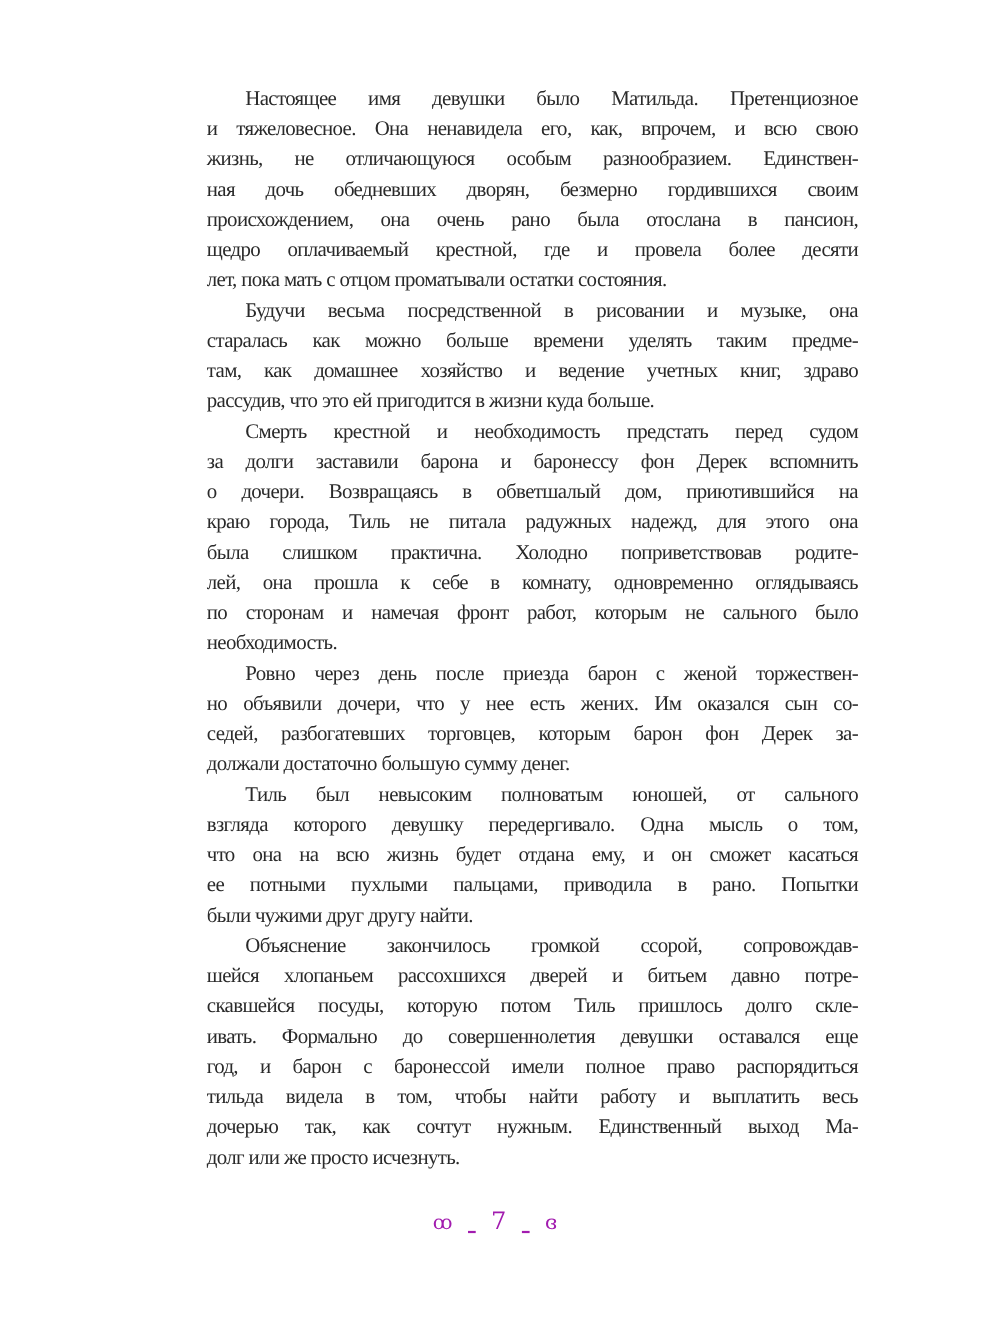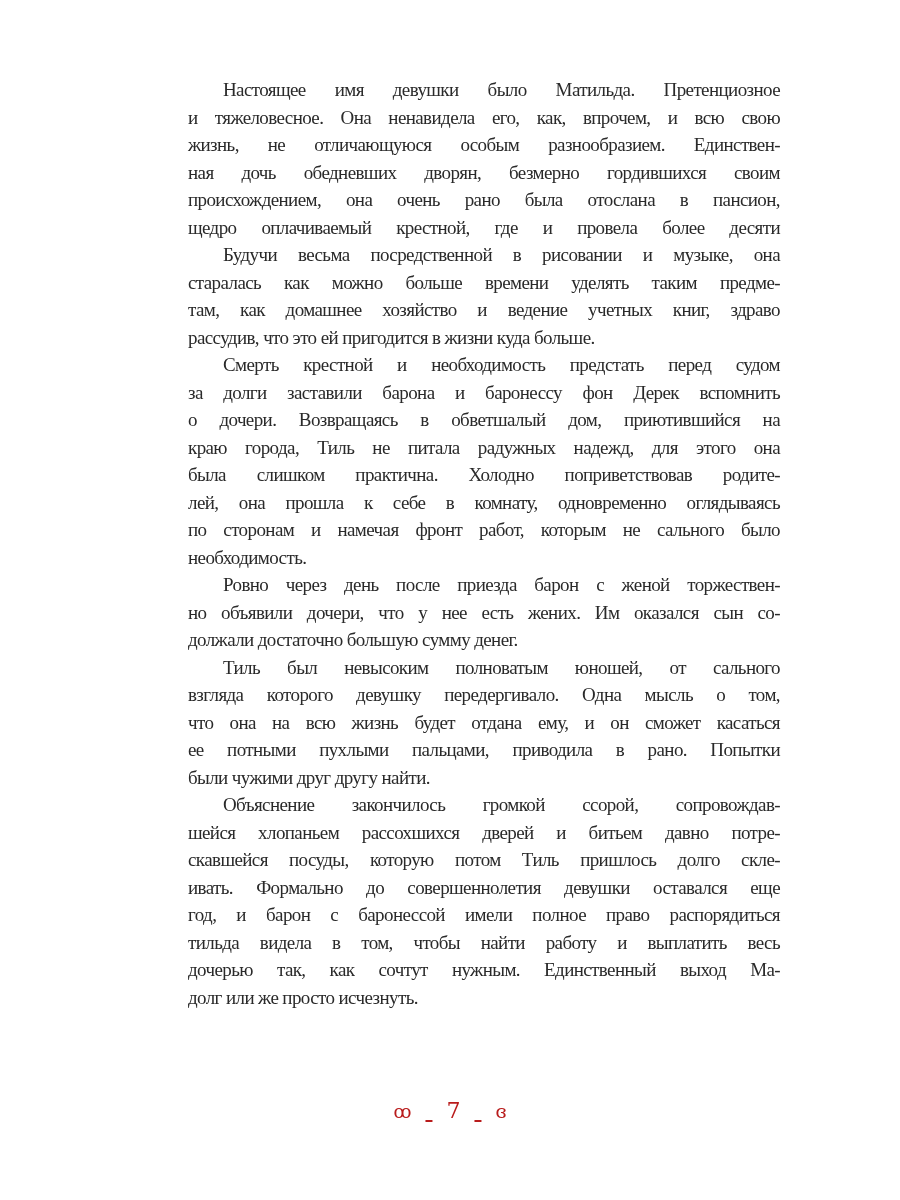--- a/index.html
+++ b/index.html
@@ -37,57 +37,59 @@
   }
   .line.last { text-align-last: left; }
   .line.first { padding-left: 35px; }
   .folio {
     position: absolute;
     left: 0; width: 900px;
     top: 1098px;
     text-align: center;
     font-family: "DejaVu Serif", "Liberation Serif", serif;
     font-size: 22px;
-    color: #b91c1c;
+    color: #a21caf;
     text-decoration: underline;
   }
   .folio span { display: inline-block; margin: 0 14px; }
   .orn { font-size: 18px; }
 </style>
 </head>
 <body>
 
 <div class="page-text">
   <div class="para">
     <span class="line first">Настоящее имя девушки было Матильда. Претенциозное</span>
     <span class="line">и тяжеловесное. Она ненавидела его, как, впрочем, и всю свою</span>
     <span class="line">жизнь, не отличающуюся особым разнообразием. Единствен-</span>
     <span class="line">ная дочь обедневших дворян, безмерно гордившихся своим</span>
     <span class="line">происхождением, она очень рано была отослана в пансион,</span>
     <span class="line">щедро оплачиваемый крестной, где и провела более десяти</span>
+    <span class="line last">лет, пока мать с отцом проматывали остатки состояния.</span>
   </div>
   <div class="para">
     <span class="line first">Будучи весьма посредственной в рисовании и музыке, она</span>
     <span class="line">старалась как можно больше времени уделять таким предме-</span>
     <span class="line">там, как домашнее хозяйство и ведение учетных книг, здраво</span>
     <span class="line last">рассудив, что это ей пригодится в жизни куда больше.</span>
   </div>
   <div class="para">
     <span class="line first">Смерть крестной и необходимость предстать перед судом</span>
     <span class="line">за долги заставили барона и баронессу фон Дерек вспомнить</span>
     <span class="line">о дочери. Возвращаясь в обветшалый дом, приютившийся на</span>
     <span class="line">краю города, Тиль не питала радужных надежд, для этого она</span>
     <span class="line">была слишком практична. Холодно поприветствовав родите-</span>
     <span class="line">лей, она прошла к себе в комнату, одновременно оглядываясь</span>
     <span class="line">по сторонам и намечая фронт работ, которым не сального было</span>
     <span class="line last">необходимость.</span>
   </div>
   <div class="para">
     <span class="line first">Ровно через день после приезда барон с женой торжествен-</span>
     <span class="line">но объявили дочери, что у нее есть жених. Им оказался сын со-</span>
+    <span class="line">седей, разбогатевших торговцев, которым барон фон Дерек за-</span>
     <span class="line last">должали достаточно большую сумму денег.</span>
   </div>
   <div class="para">
     <span class="line first">Тиль был невысоким полноватым юношей, от сального</span>
     <span class="line">взгляда которого девушку передергивало. Одна мысль о том,</span>
     <span class="line">что она на всю жизнь будет отдана ему, и он сможет касаться</span>
     <span class="line">ее потными пухлыми пальцами, приводила в рано. Попытки</span>
     <span class="line last">были чужими друг другу найти.</span>
   </div>
   <div class="para">

